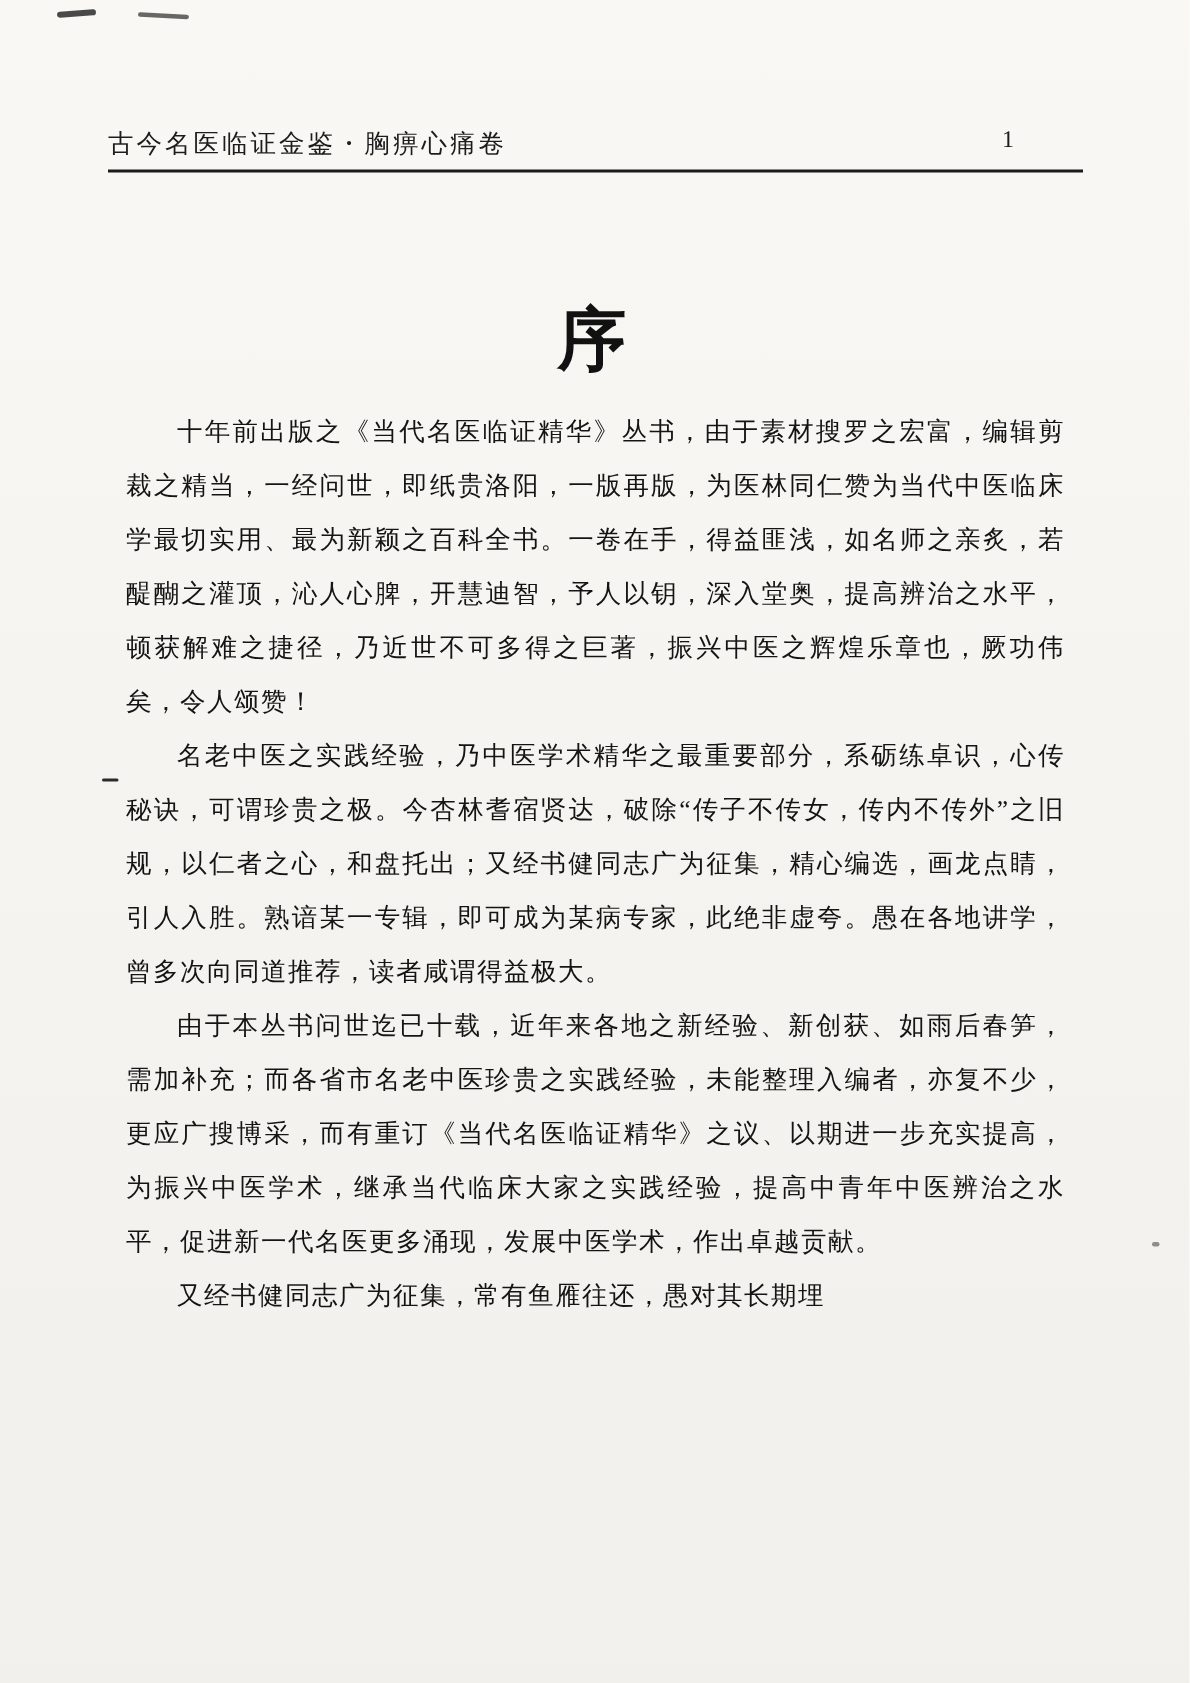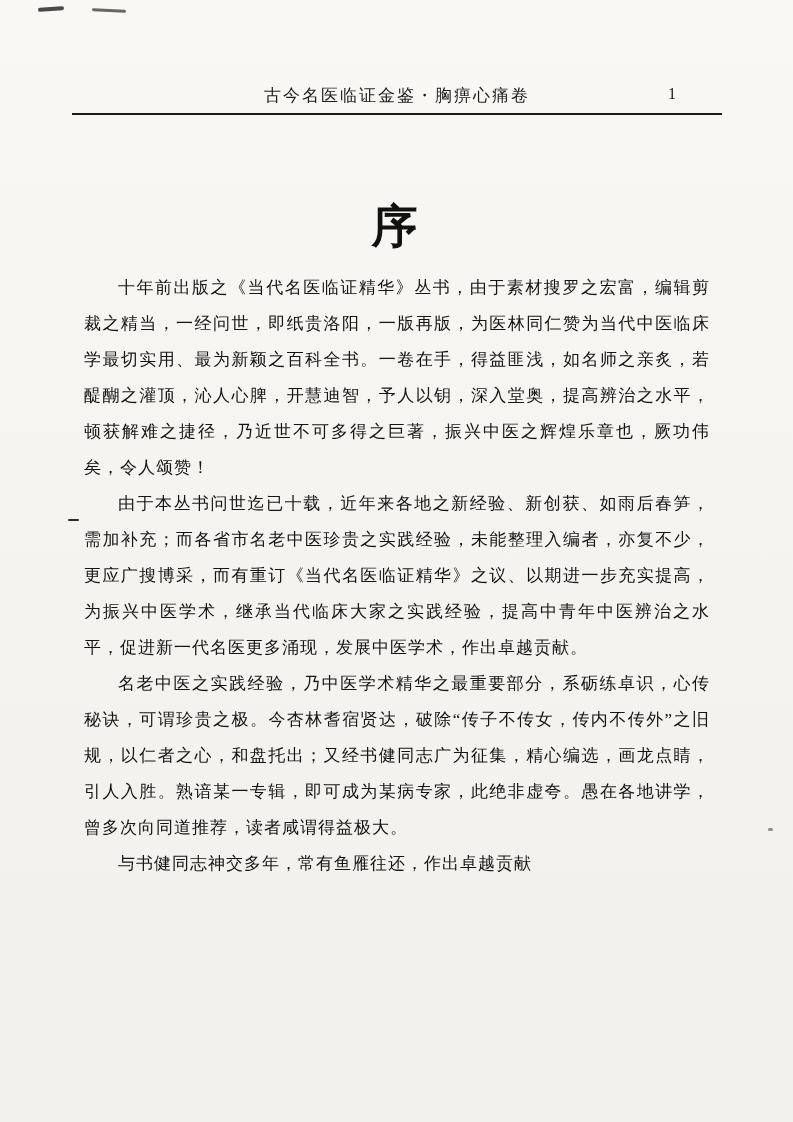--- a/index.html
+++ b/index.html
@@ -18,21 +18,20 @@
   .page {
     position: absolute;
     inset: 0;
   }
   
   .running-header {
     position: absolute;
     top: 84px;
     left: 72px;
     width: 650px;
-    text-align: center;
     font-size: 17px;
     letter-spacing: 2px;
     color: #1c1c1c;
     white-space: nowrap;
   }
   .page-num {
     position: absolute;
     right: 46px;
     top: 1px;
     letter-spacing: 0;
@@ -123,23 +122,23 @@
     <span class="head-title">古今名医临证金鉴・胸痹心痛卷</span>
     <span class="page-num">1</span>
   </div>
 
   <div class="header-rule"></div>
 
   <h1 class="section-title">序</h1>
 
   <div class="text-block">
     <p>十年前出版之《当代名医临证精华》丛书，由于素材搜罗之宏富，编辑剪裁之精当，一经问世，即纸贵洛阳，一版再版，为医林同仁赞为当代中医临床学最切实用、最为新颖之百科全书。一卷在手，得益匪浅，如名师之亲炙，若醍醐之灌顶，沁人心脾，开慧迪智，予人以钥，深入堂奥，提高辨治之水平，顿获解难之捷径，乃近世不可多得之巨著，振兴中医之辉煌乐章也，厥功伟矣，令人颂赞！</p>
+    <p>名老中医之实践经验，乃中医学术精华之最重要部分，系砺练卓识，心传秘诀，可谓珍贵之极。今杏林耆宿贤达，破除“传子不传女，传内不传外”之旧规，以仁者之心，和盘托出；又经书健同志广为征集，精心编选，画龙点睛，引人入胜。熟谙某一专辑，即可成为某病专家，此绝非虚夸。愚在各地讲学，曾多次向同道推荐，读者咸谓得益极大。</p>
     <p>由于本丛书问世迄已十载，近年来各地之新经验、新创获、如雨后春笋，需加补充；而各省市名老中医珍贵之实践经验，未能整理入编者，亦复不少，更应广搜博采，而有重订《当代名医临证精华》之议、以期进一步充实提高，为振兴中医学术，继承当代临床大家之实践经验，提高中青年中医辨治之水平，促进新一代名医更多涌现，发展中医学术，作出卓越贡献。</p>
-    <p>名老中医之实践经验，乃中医学术精华之最重要部分，系砺练卓识，心传秘诀，可谓珍贵之极。今杏林耆宿贤达，破除“传子不传女，传内不传外”之旧规，以仁者之心，和盘托出；又经书健同志广为征集，精心编选，画龙点睛，引人入胜。熟谙某一专辑，即可成为某病专家，此绝非虚夸。愚在各地讲学，曾多次向同道推荐，读者咸谓得益极大。</p>
-    <p>与书健同志神交多年，常有鱼雁往还，作出卓越贡献</p>
+    <p>又经书健同志广为征集，常有鱼雁往还，愚对其长期埋</p>
   </div>
 
   <div class="artifact dash"></div>
   <div class="artifact speck-a"></div>
   <div class="artifact speck-b"></div>
   <div class="artifact speck-c"></div>
 
 </div>
 
 </body></html>

